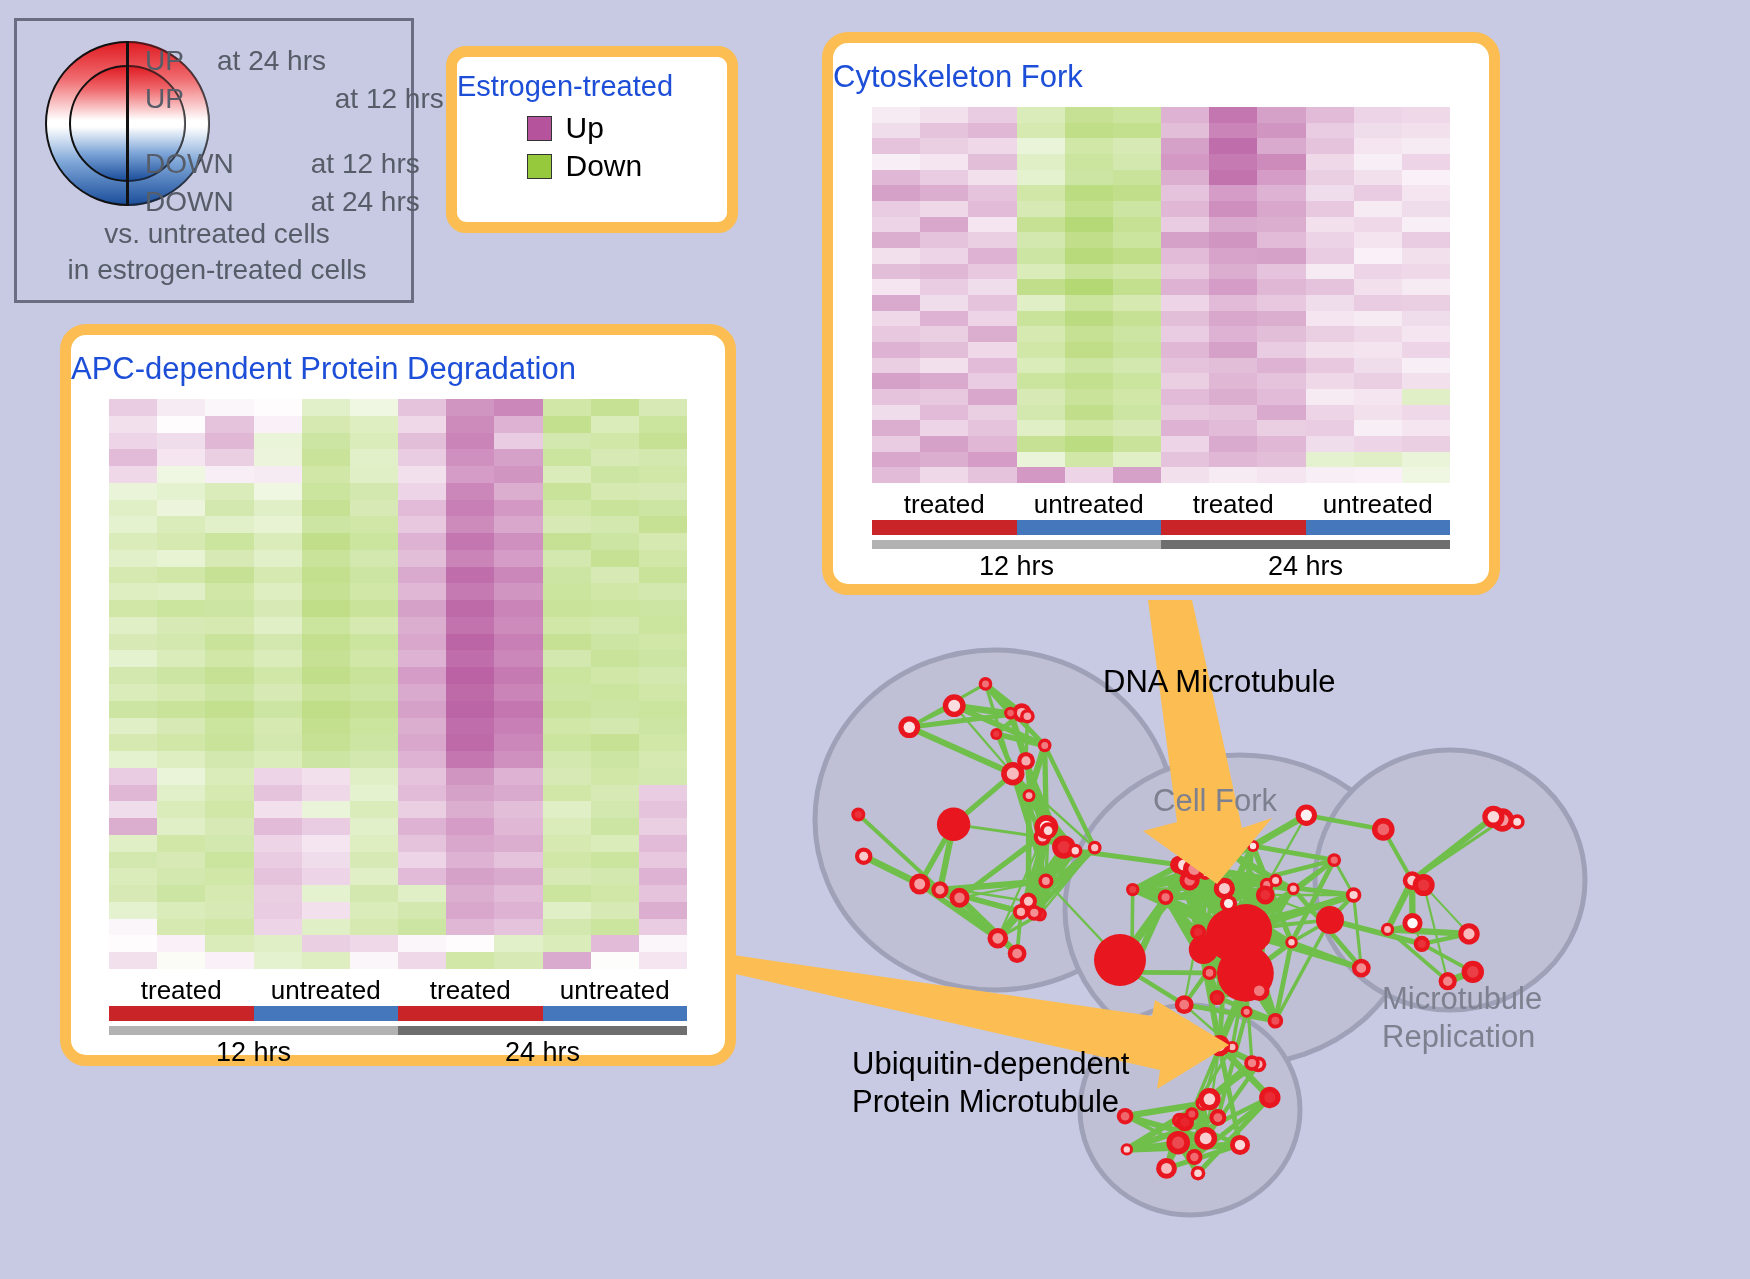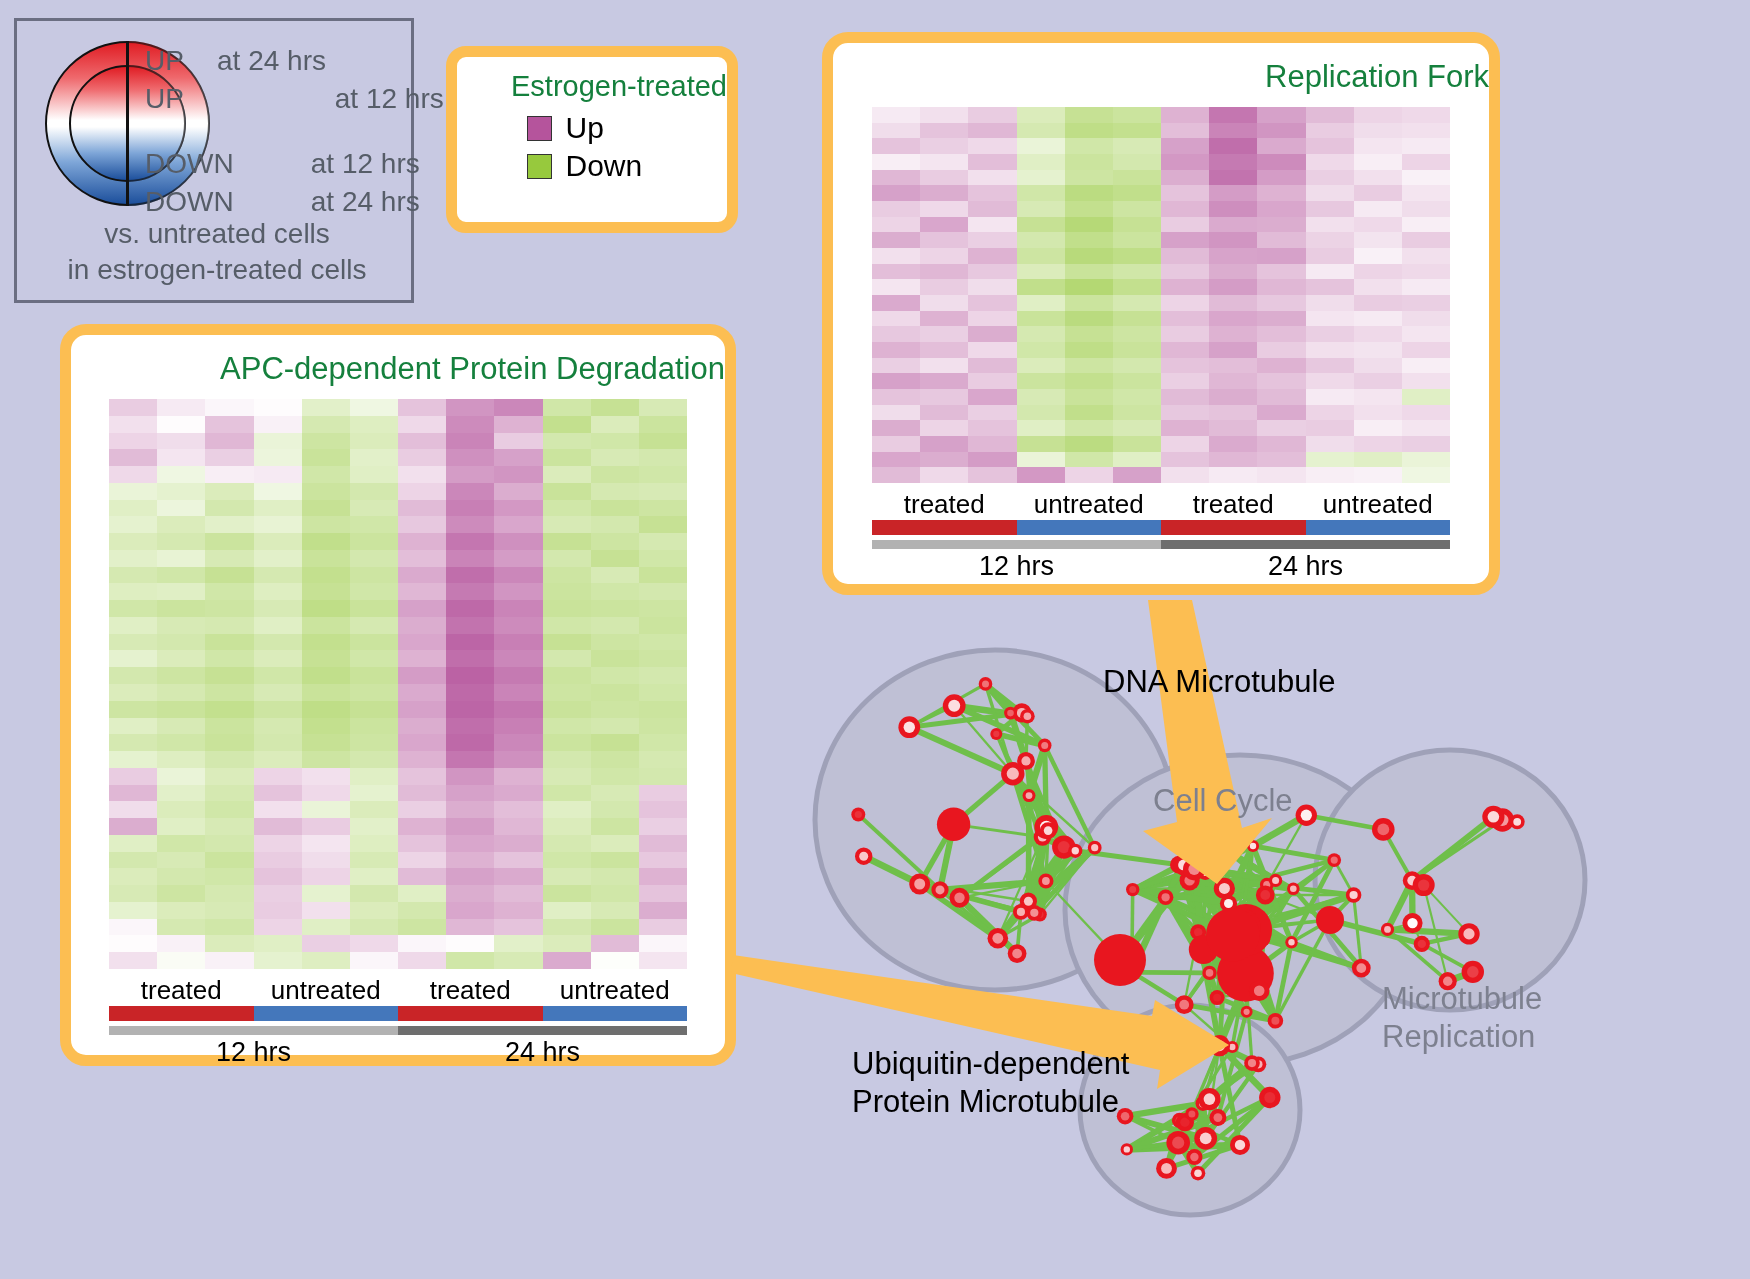--- a/index.html
+++ b/index.html
@@ -66,21 +66,21 @@
   }
 
   
   .panel{
     background:#ffffff;
     border:11px solid #fcbe52;
     border-radius:26px;
     box-sizing:border-box;
   }
   .panel-title{
-    text-align:right;color:#15803d;font-weight:400;
+    text-align:left;color:#1d4ed8;font-weight:400;
   }
 
   
   #estrogen-panel{
     left:446px;top:46px;width:292px;height:187px;
     border-radius:20px;
   }
   #estrogen-title{font-size:29px;line-height:34px;margin-top:12px;}
   .sw-row{display:flex;align-items:center;justify-content:center;gap:14px;margin-top:4px;}
   .swatch{width:25px;height:25px;border:1.5px solid #333;box-sizing:border-box;}
@@ -163,21 +163,21 @@
     <span class="swatch" id="sw-up" style="background: rgb(181, 84, 156);"></span>
     <span class="sw-label">Up</span>
   </div>
   <div class="sw-row">
     <span class="swatch" id="sw-down" style="background: rgb(151, 201, 61);"></span>
     <span class="sw-label">Down</span>
   </div>
 </div>
 
 <div id="repfork-panel" class="abs panel">
-  <div id="repfork-title" class="panel-title">Replication Fork</div>
+  <div id="repfork-title" class="panel-title">Cytoskeleton Fork</div>
   <div id="rf-heatmap" class="heatmap" style="margin: 12px auto 0px; width: 578px; height: 376px; grid-template-columns: repeat(12, 1fr); grid-template-rows: repeat(24, 1fr);">
       <div class="hm-cell" style="background:rgb(246,234,243)"></div>
       <div class="hm-cell" style="background:rgb(242,224,237)"></div>
       <div class="hm-cell" style="background:rgb(233,204,225)"></div>
       <div class="hm-cell" style="background:rgb(219,236,187)"></div>
       <div class="hm-cell" style="background:rgb(198,225,148)"></div>
       <div class="hm-cell" style="background:rgb(203,228,158)"></div>
       <div class="hm-cell" style="background:rgb(222,178,210)"></div>
       <div class="hm-cell" style="background:rgb(196,118,176)"></div>
       <div class="hm-cell" style="background:rgb(214,161,201)"></div>
@@ -1476,17 +1476,17 @@
       <circle cx="540.0" cy="300.0" r="14.0" fill="#e8161f"></circle>
     </g>
 </svg>
 
 <svg class="abs arrow-svg" style="left:0;top:0;width:1750px;height:1279px;pointer-events:none;">
   <polygon points="1148,600 1192,600 1242,828 1272,818 1217,884 1143,831 1177,822" fill="#fcbe52"></polygon>
   <polygon points="733,955 1152,1016 1155,1000 1229,1045 1157,1089 1160,1070 731,973" fill="#fcbe52"></polygon>
 </svg>
 
 <div class="net-label" id="lbl-dna">DNA Microtubule</div>
-<div class="net-label" id="lbl-cellcycle">Cell Cycle</div>
+<div class="net-label" id="lbl-cellcycle">Cell Fork</div>
 <div class="net-label" id="lbl-microtubule">Microtubule
 Replication</div>
 <div class="net-label" id="lbl-ubiquitin">Ubiquitin-dependent
 Protein Microtubule</div>
 
 </body></html>

